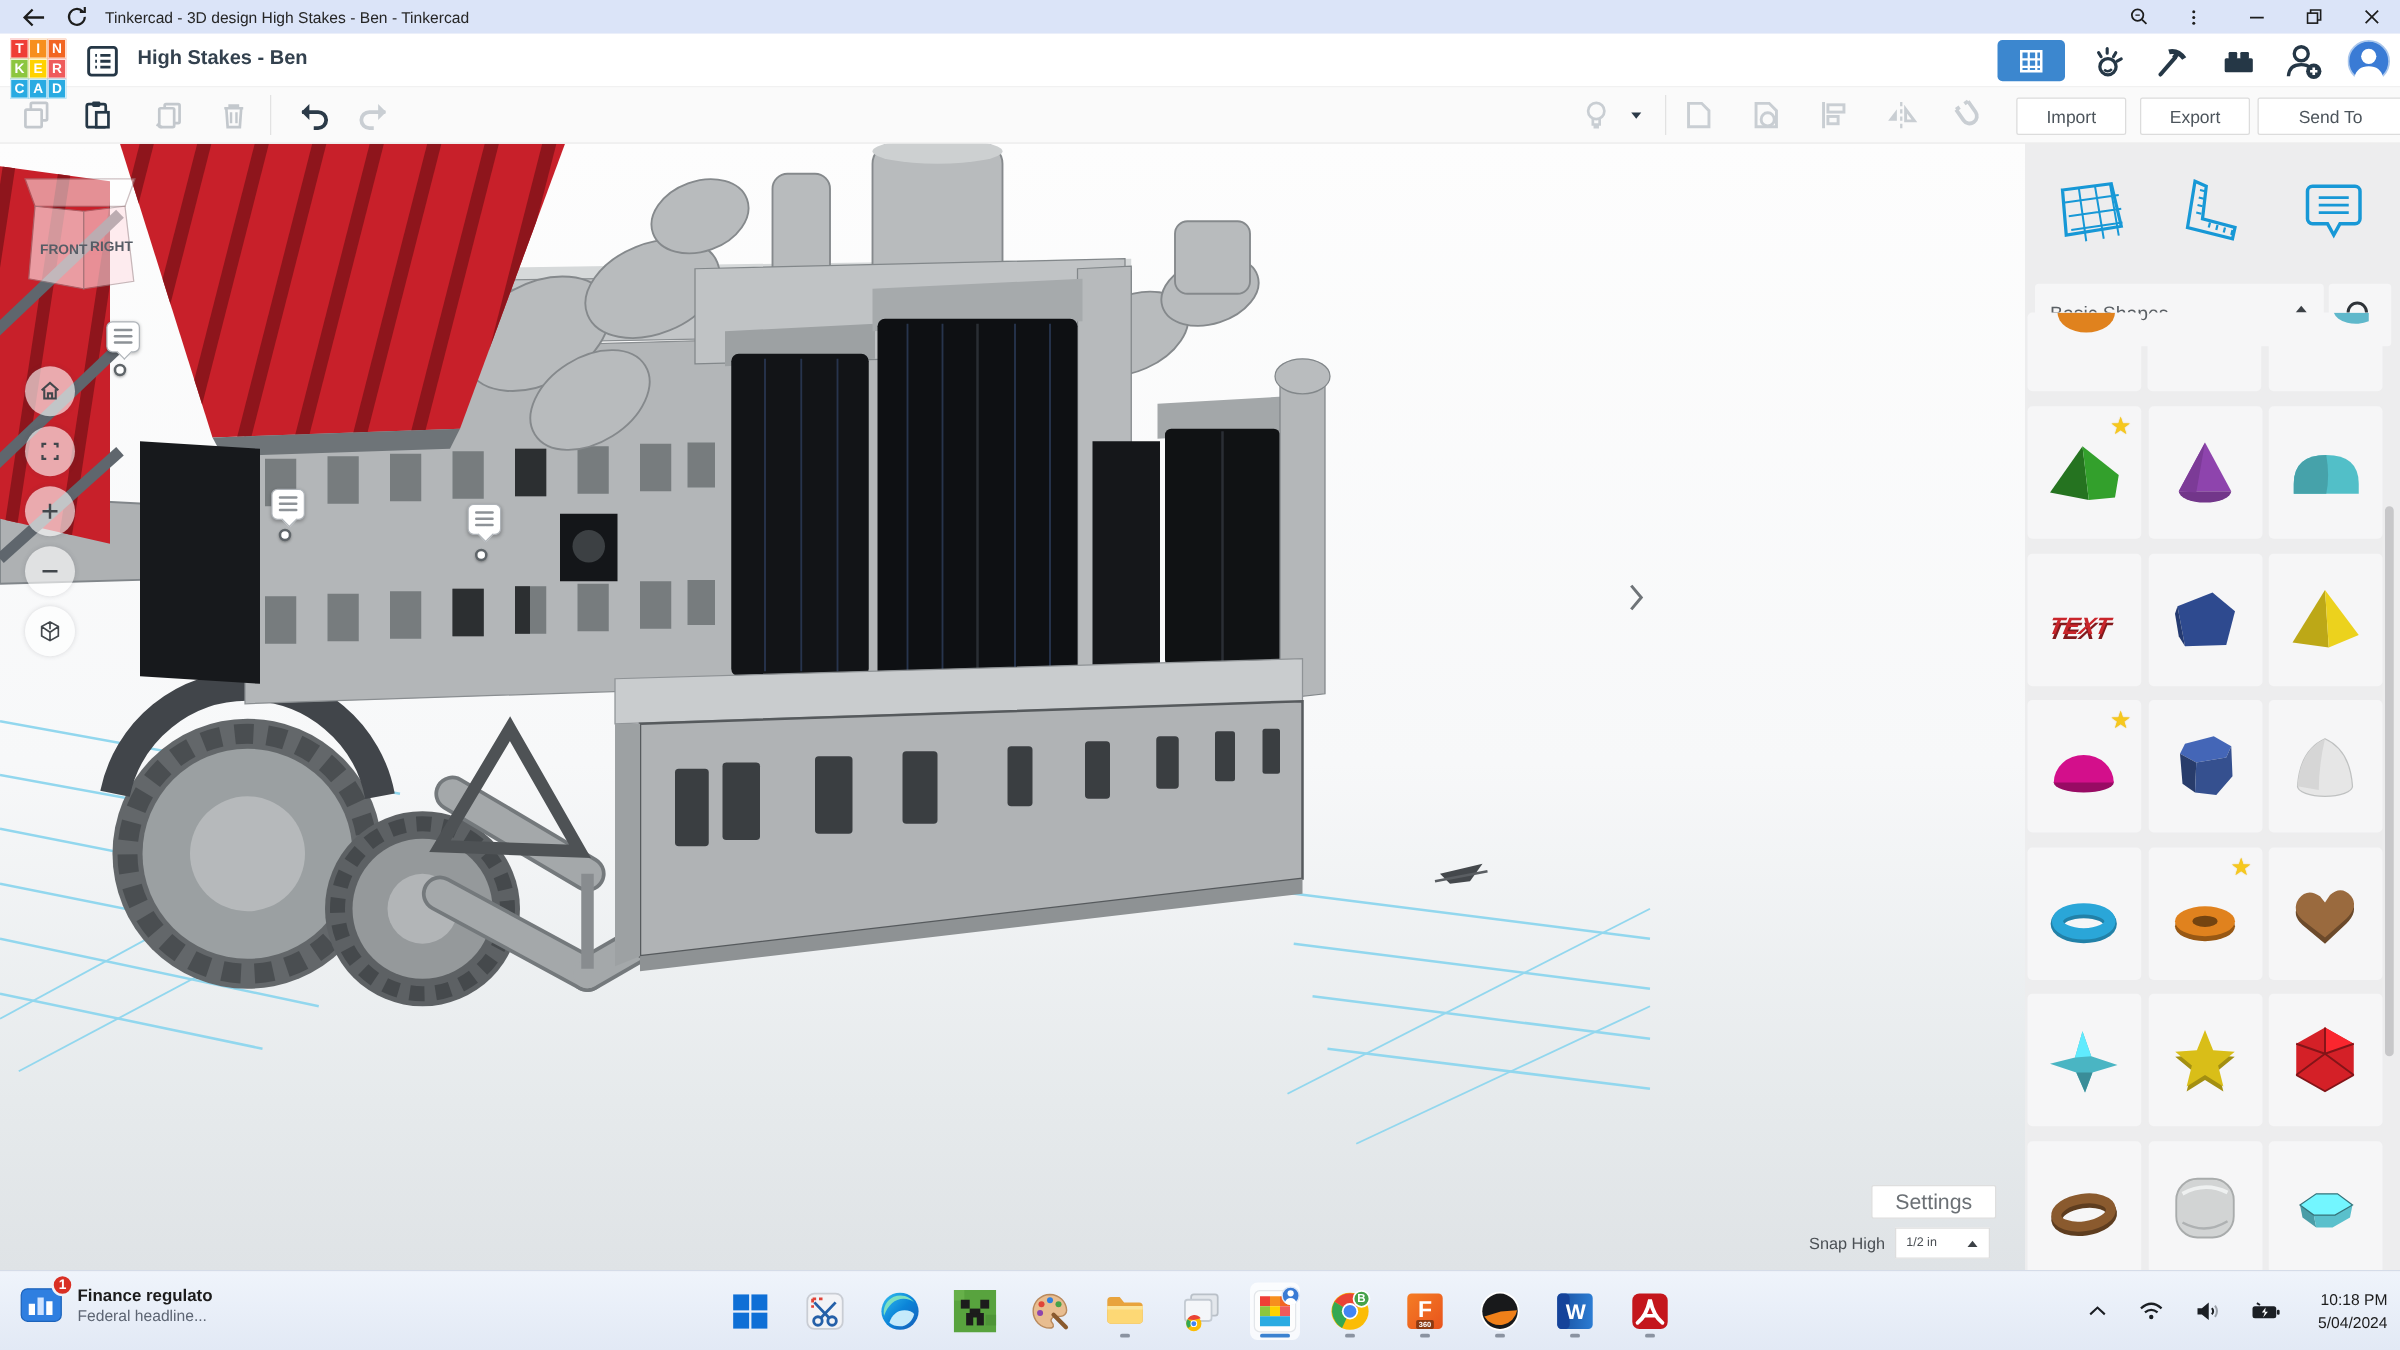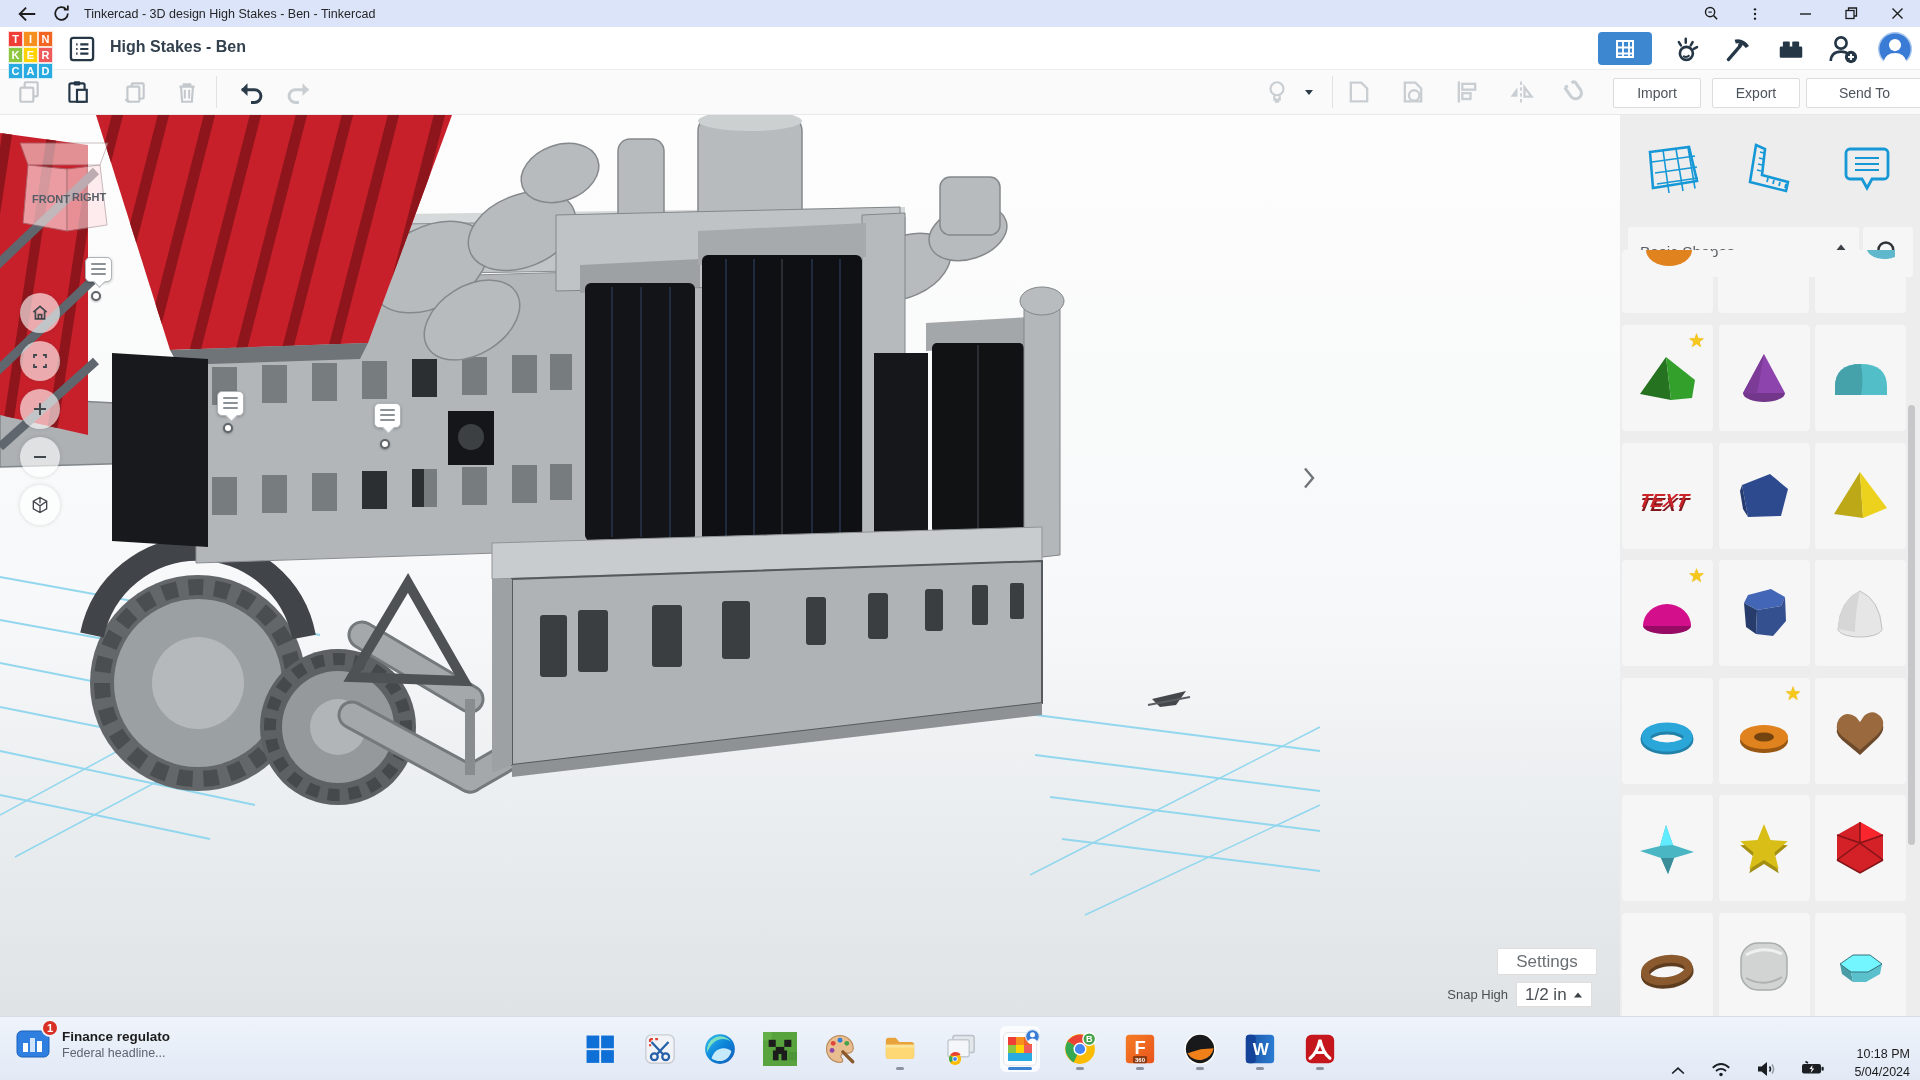--- a/index.html
+++ b/index.html
@@ -61,21 +61,21 @@
     transform:rotate(45deg); }
   .pin-dot { position:absolute; width:10px; height:10px; border-radius:50%;
     background:#fff; border:2.5px solid #5f6569; box-shadow:0 1px 2px rgba(0,0,0,.3); }
 
   #settings-btn { position:absolute; left:1497px; top:833px; width:100px; height:27px;
     background:#fff; border:1px solid #dedede; border-radius:2px; font-size:17px; color:#6b7075;
     display:flex; align-items:center; justify-content:center; }
   #snapgrid-label { position:absolute; left:1378px; top:872px; width:130px; text-align:right;
     font-size:13px; color:#4a4f54; }
   #snapgrid-select { position:absolute; left:1516px; top:867px; width:76px; height:25px;
-    background:#fff; border:1px solid #dedede; font-size:17px; color:#4a4f54;
+    background:#fff; border:1px solid #dedede; font-size:10px; color:#4a4f54;
     display:flex; align-items:center; justify-content:space-between; padding:0 8px; }
   #panel-chevron { position:absolute; left:1298px; top:348px; width:22px; height:30px;
     display:flex; align-items:center; justify-content:center; }
 
   
   #rightpanel { position:absolute; left:1620px; top:115px; width:300px; height:901px;
     background:#ededee; overflow:hidden; }
   .panel-top-ico { position:absolute; top:22px; width:62px; height:62px;
     display:flex; align-items:center; justify-content:center; }
   #category-select { position:absolute; left:8px; top:112px; width:231px; height:50px;
@@ -101,21 +101,21 @@
     display:flex; align-items:center; justify-content:center; border:2px solid #eff3fa; }
   #widget-title { font-size:13.5px; font-weight:bold; color:#1c1c1c; }
   #widget-subtitle { font-size:12.5px; color:#5d6573; margin-top:2px; }
   #tb-apps { position:absolute; left:0; top:0; width:100%; height:64px;
     display:flex; align-items:center; justify-content:center; gap:20px; }
   .app { position:relative; width:40px; height:46px; display:flex; align-items:center; justify-content:center; }
   .app.active { background:rgba(255,255,255,.75); border-radius:6px; }
   .run-dash { position:absolute; bottom:2px; left:50%; transform:translateX(-50%);
     width:8px; height:3px; border-radius:2px; background:#8b93a1; }
   .run-dash.active { width:24px; background:#3b82d0; }
-  #tray { position:absolute; right:10px; top:0; height:64px; display:flex; align-items:flex-end; gap:22px; }
+  #tray { position:absolute; right:10px; top:0; height:64px; display:flex; align-items:center; gap:22px; }
   #clock { text-align:right; font-size:12.5px; color:#1c1c1c; line-height:1.45; margin-left:6px; }
 </style>
 </head>
 <body>
 
 <div id="titlebar">
   <div class="tb-btn" style="margin-left:14px">
     <svg width="22" height="22" viewBox="0 0 24 24">
         <path d="M21 12H5 M11 5l-7 7 7 7" stroke="#1d1d1d" stroke-width="2" fill="none"></path>
       </svg>

